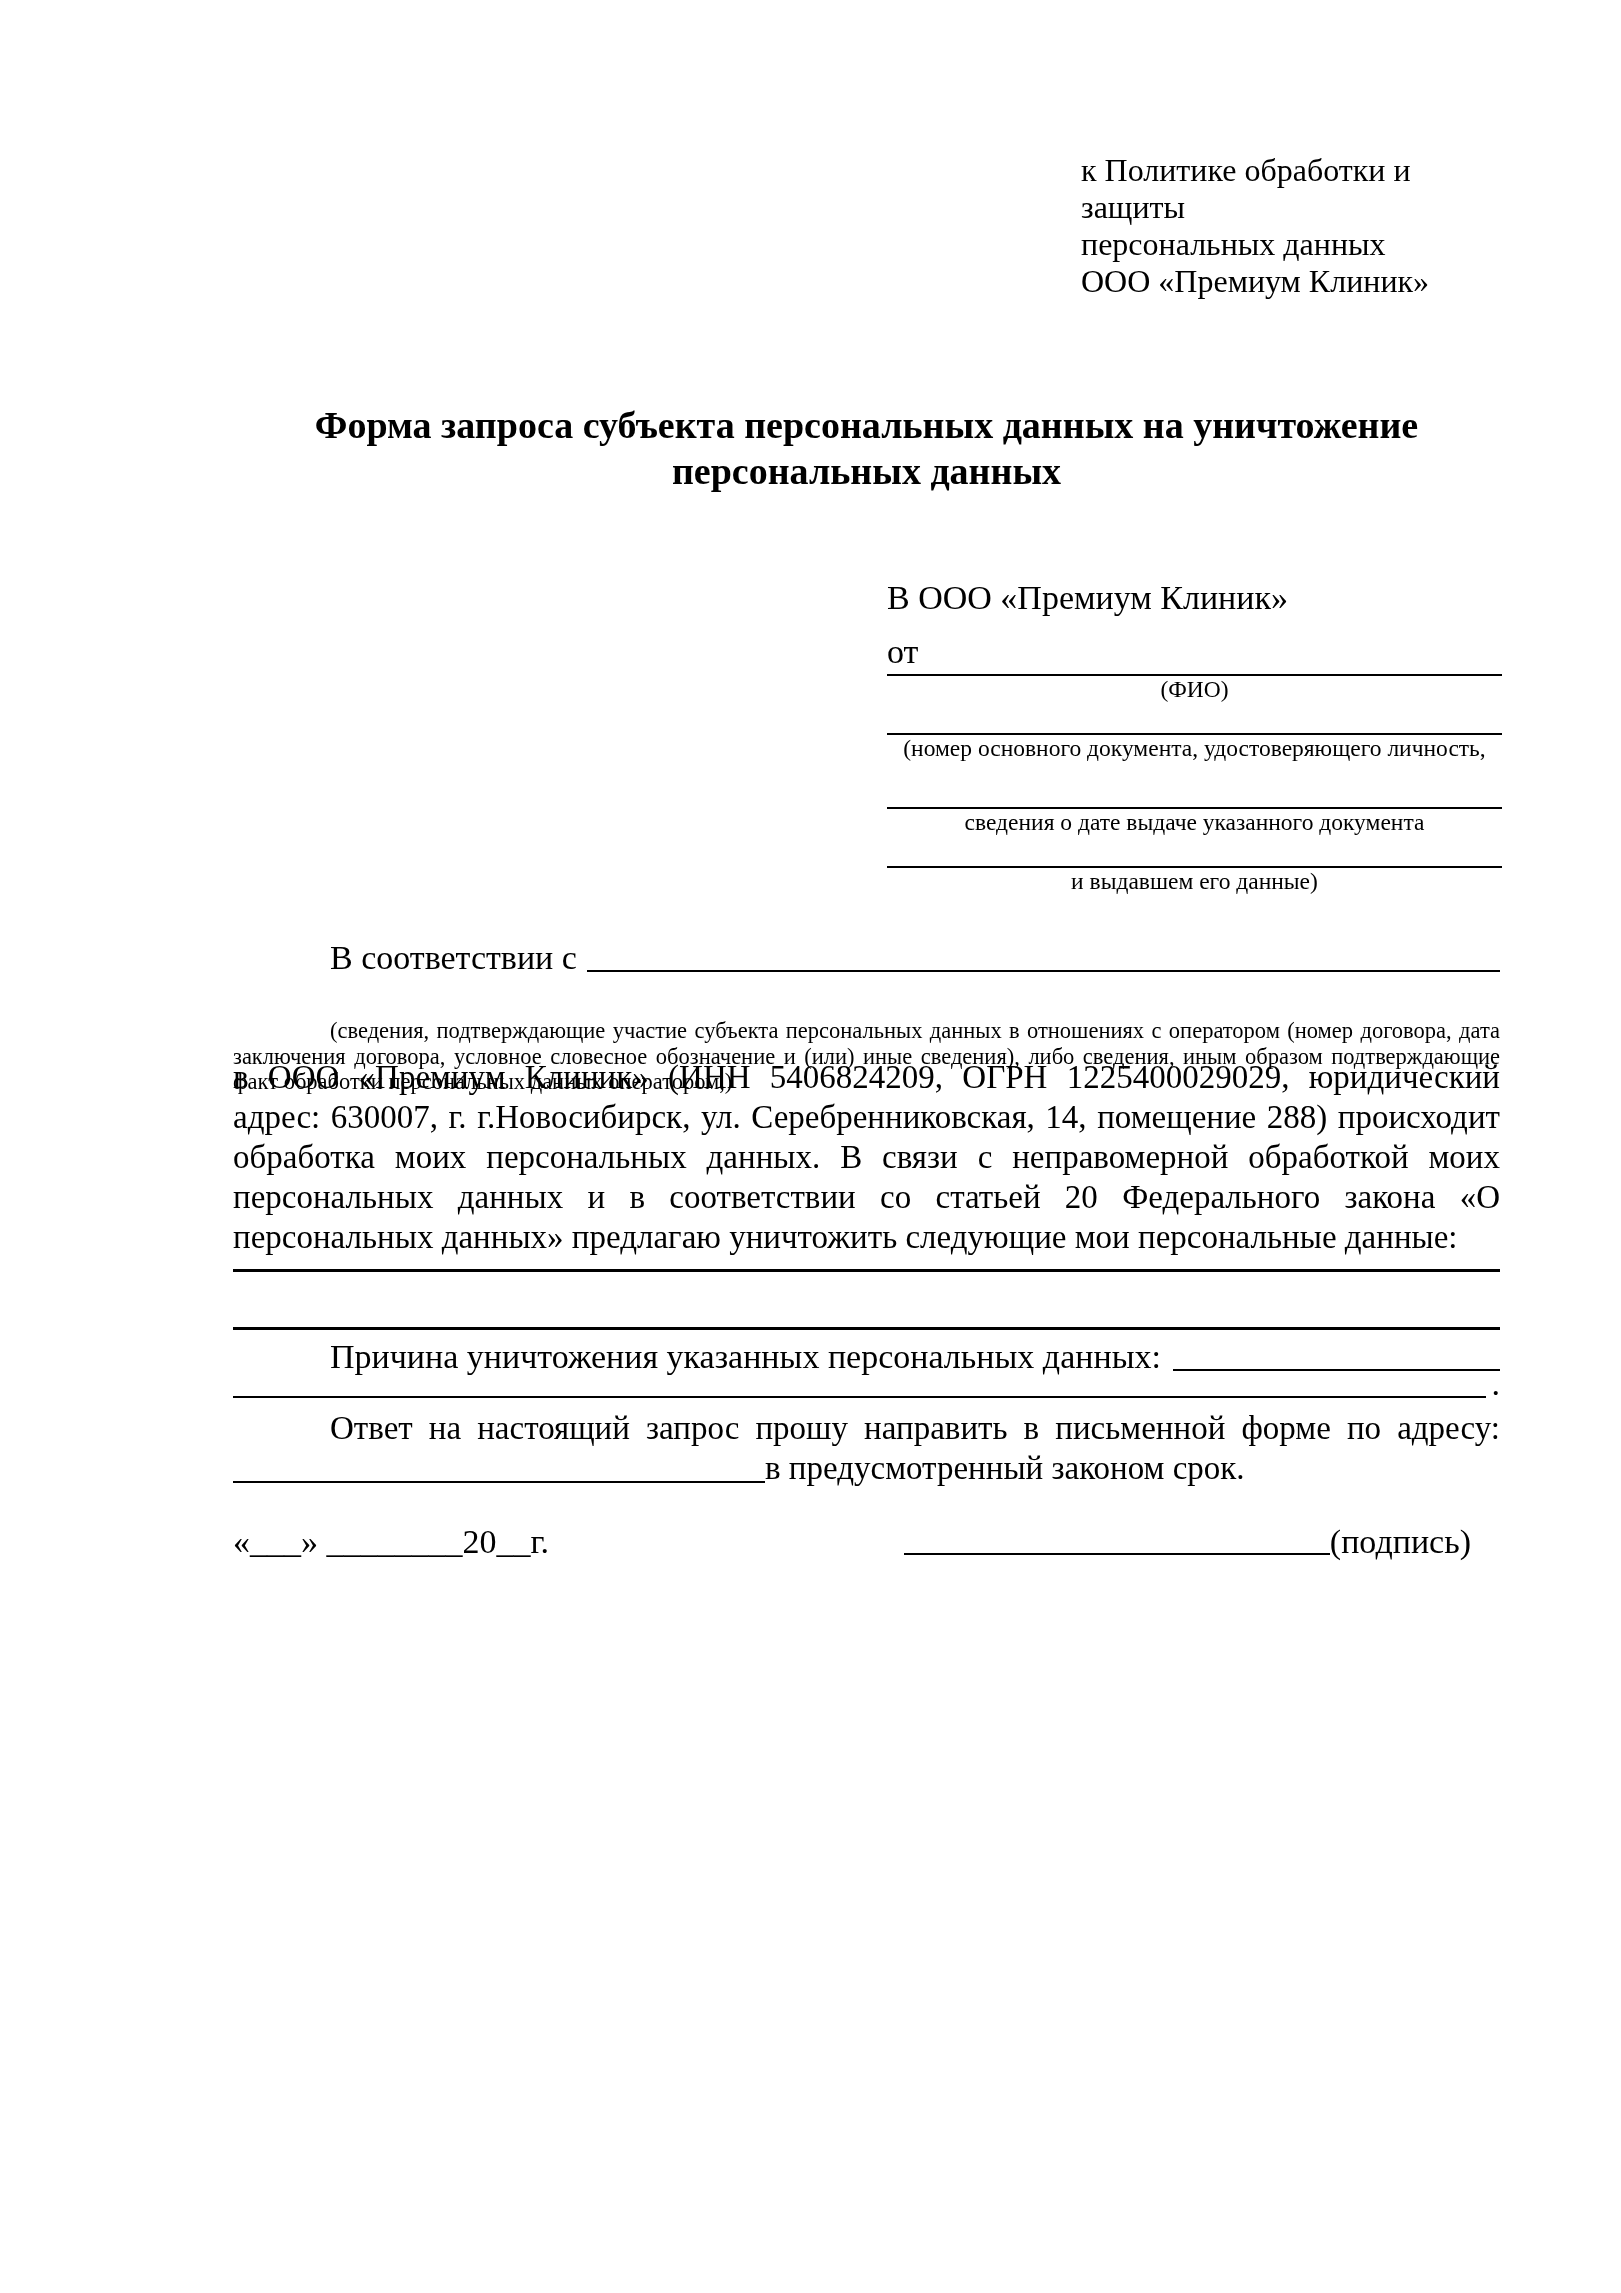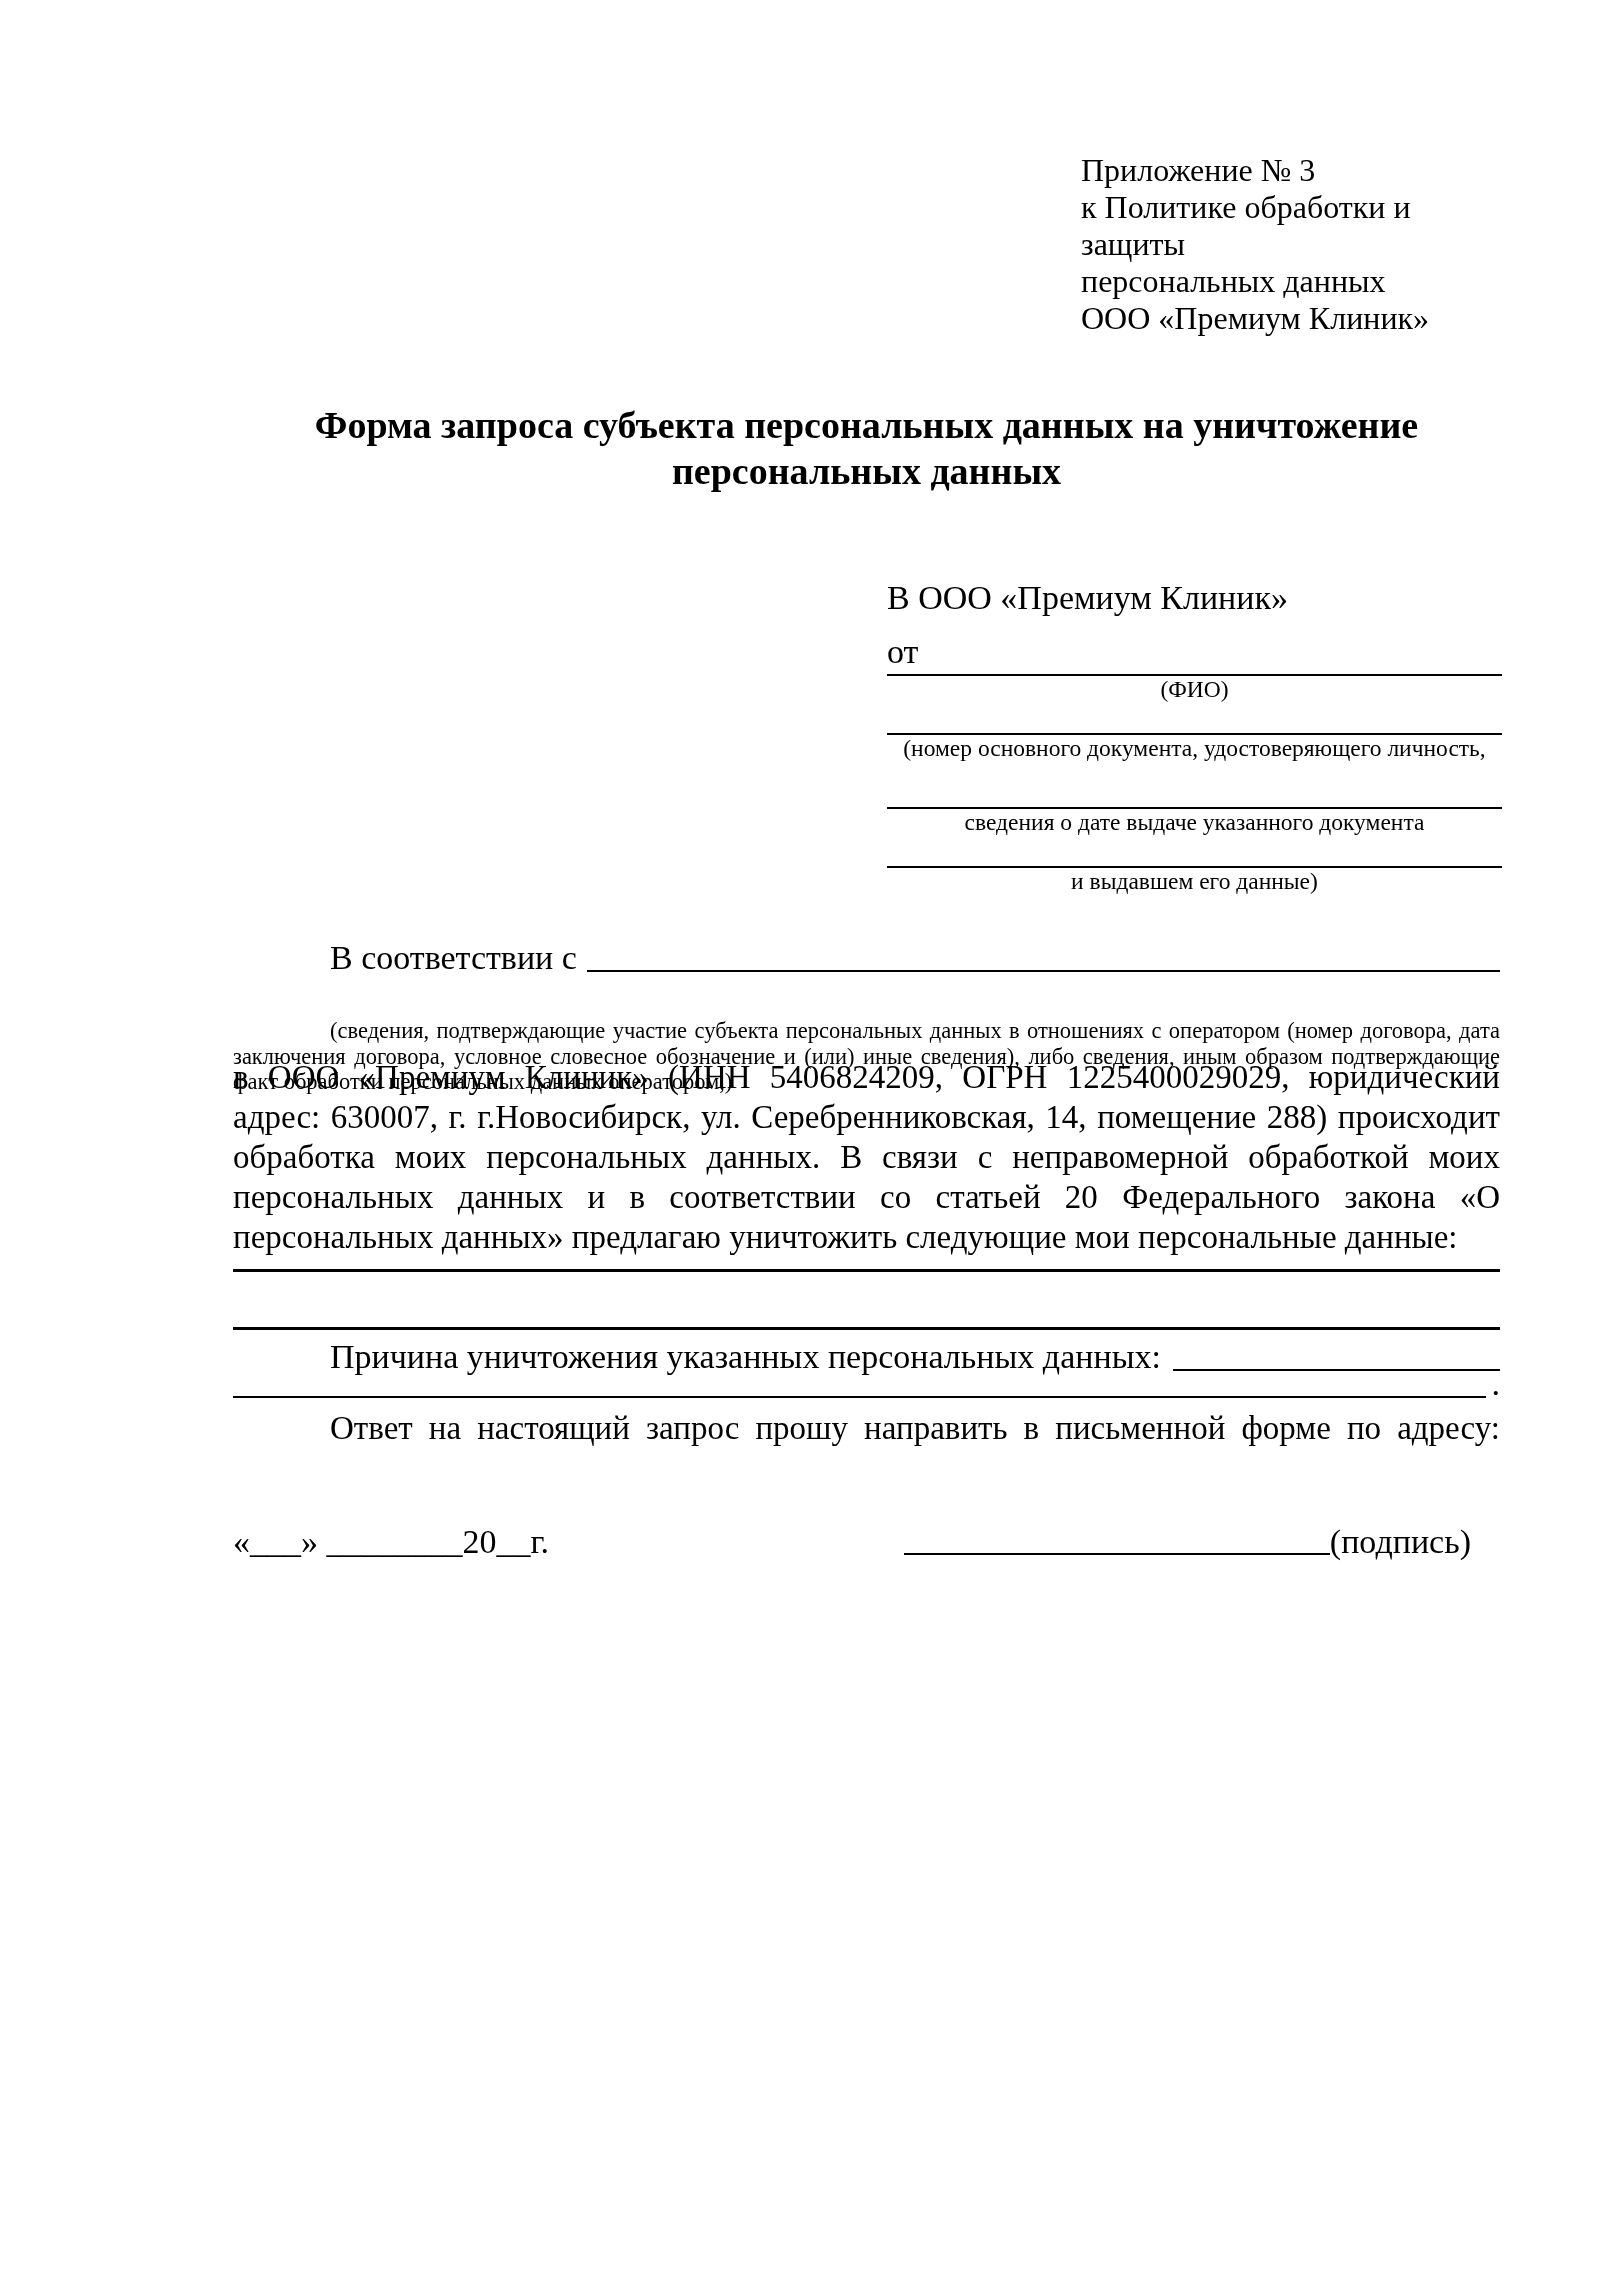--- a/index.html
+++ b/index.html
@@ -77,21 +77,20 @@
   }
   .sig-group{display:flex;align-items:flex-end;margin-right:29px;}
   .sig-line{width:426px;border-bottom:2.9px solid #000;margin-bottom:6.9px;}
 </style>
 </head>
 <body>
 
 <div class="page">
 
   <div class="header-note">
-    <div>Приложение № 3</div>
     <div>к Политике обработки и защиты</div>
     <div>персональных данных</div>
     <div>ООО «Премиум Клиник»</div>
   </div>
 
   <h1 class="doc-title">Форма запроса субъекта персональных данных на уничтожение персональных данных</h1>
 
   <div class="addressee">
     <div class="to">В ООО «Премиум Клиник»</div>
     <div class="from">от</div>
@@ -128,20 +127,24 @@
     <span class="fill"></span>
   </div>
 
   <div class="linec-row">
     <span class="fill"></span>
     <span class="dot">.</span>
   </div>
 
   <div class="response-par">Ответ на настоящий запрос прошу направить в письменной форме по адресу:</div>
 
+  <div class="response-row2">
+    <span class="addr-line"></span>
+    <span>в предусмотренный законом срок.</span>
+  </div>
 
   <div class="date-sig-row">
     <span>«___» ________20__г.</span>
     <span class="sig-group">
       <span class="sig-line"></span>
       <span>(подпись)</span>
     </span>
   </div>
 
 </div>

